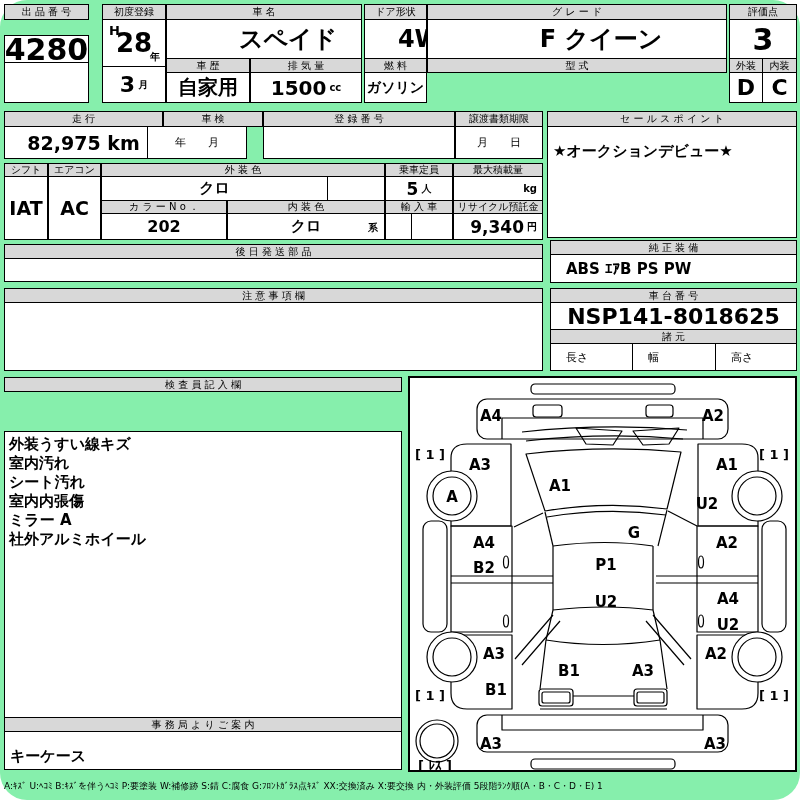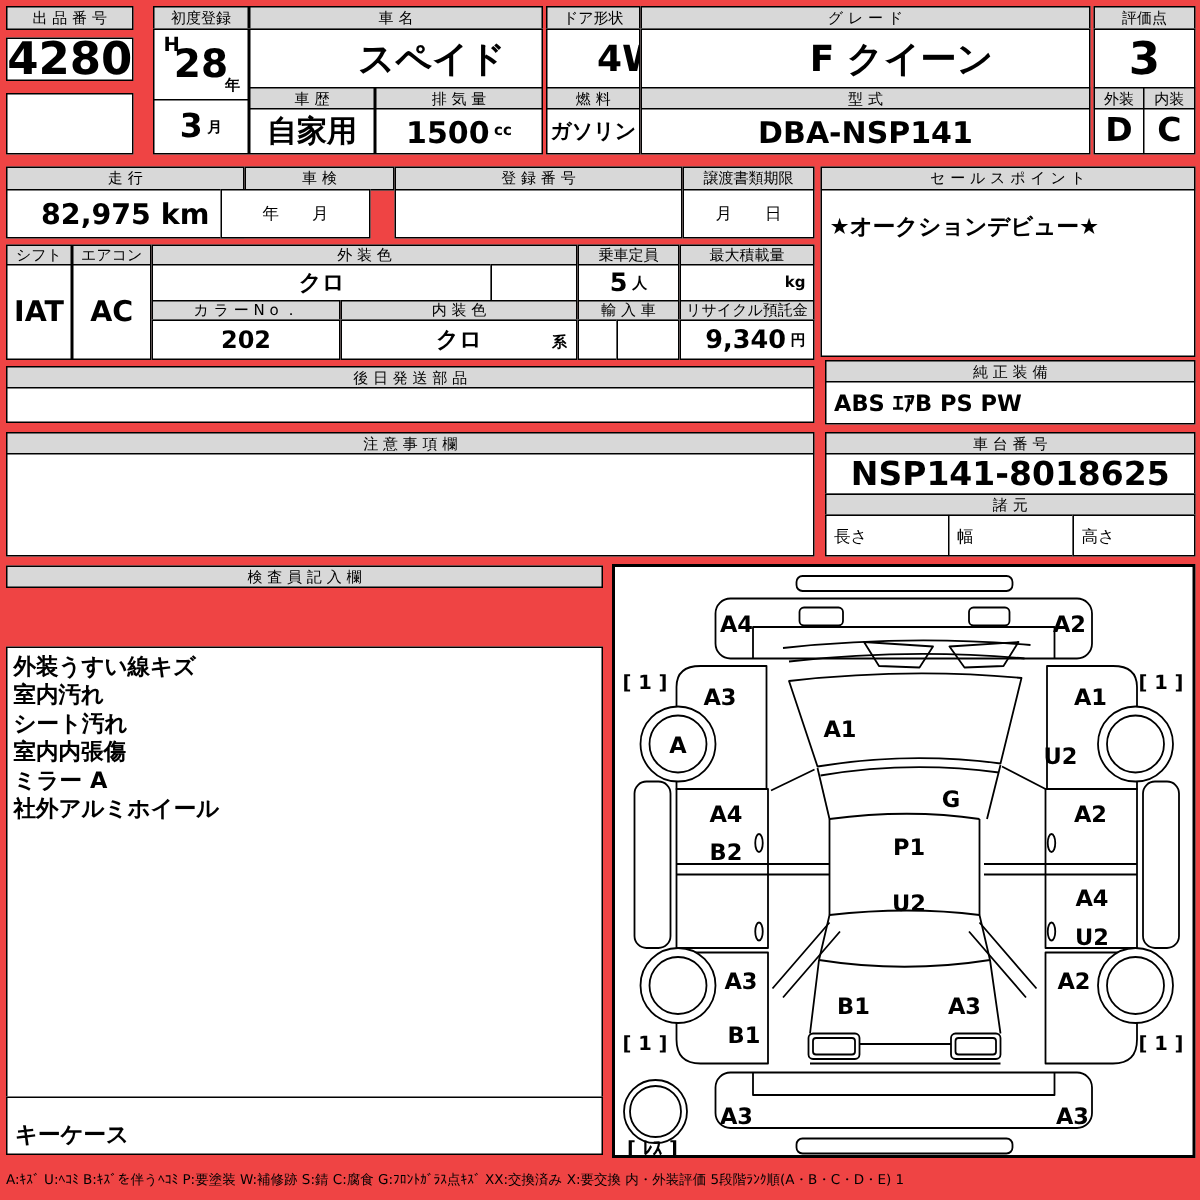--- a/index.html
+++ b/index.html
@@ -1,21 +1,21 @@
 <!DOCTYPE html>
 <html><head>
 <meta charset="utf-8">
 <style>
   html,body{margin:0;padding:0;background:#fff;}
-  #sheet{position:relative;width:800px;height:800px;background:#ef4444;
-         font-family:"DejaVu Sans","Liberation Sans",sans-serif;color:#000;}
+  #sheet{position:relative;width:800px;height:800px;background:#86efac;
+         font-family:"DejaVu Sans","Liberation Sans",sans-serif;color:#000;border-radius:27px;}
   .cell{position:absolute;box-sizing:border-box;border:1px solid #000;overflow:hidden;background:#fff;}
   .hdr{background:#d8d8d8;font-size:10px;font-weight:normal;display:flex;align-items:center;justify-content:center;white-space:nowrap;}
   .val{font-weight:bold;display:flex;align-items:center;justify-content:center;white-space:nowrap;}
-  .left{justify-content:flex-start;padding-left:5px;}
+  .left{justify-content:flex-start;padding-left:15px;}
   .right{justify-content:flex-end;padding-right:5px;}
   .topleft{align-items:flex-start;justify-content:flex-start;padding:15px 0 0 5px;}
   .unit{font-size:10px;font-weight:bold;margin-left:3px;}
   .small{font-size:11px;font-weight:normal;}
   .f30{font-size:30px;} .f26{font-size:26px;} .f24{font-size:24px;padding-left:48px;} .f22{font-size:22px;}
   .f20{font-size:20px;} .f19{font-size:19px;} .f17{font-size:17px;} .f16{font-size:16px;}
   .f15{font-size:15px;} .f14{font-size:14px;}
   .note-line{font-size:15px;font-weight:bold;line-height:19px;white-space:nowrap;}
   #inspector-box{padding:3px 0 0 4px;margin-top:40px;}
   #legend{position:absolute;left:4px;top:780px;width:792px;font-size:9px;white-space:nowrap;}
@@ -24,21 +24,21 @@
   .era{position:absolute;left:6px;top:3px;font-size:13px;font-weight:bold;}
   .yr-unit{position:absolute;right:5px;bottom:2px;font-size:10px;font-weight:bold;}
   .suffix-abs{position:absolute;right:6px;bottom:4px;font-size:10px;font-weight:bold;}
 </style>
 </head>
 <body>
 
 <div id="sheet">
 
   <div class="cell hdr" style="left:4px;top:4px;width:85px;height:16px">出 品 番 号</div>
-  <div class="cell val f30" style="left:4px;top:25px;width:85px;height:29px">4280</div>
+  <div class="cell val f30" style="left:4px;top:35px;width:85px;height:29px">4280</div>
   <div class="cell" style="left:4px;top:62px;width:85px;height:41px"></div>
 
   <div class="cell hdr" style="left:102px;top:4px;width:64px;height:16px">初度登録</div>
   <div class="cell val" style="left:102px;top:19px;width:64px;height:48px">
     <span class="era">H</span>
     <span class="f26">28</span>
     <span class="yr-unit">年</span>
   </div>
   <div class="cell val" style="left:102px;top:66px;width:64px;height:37px">
     <span class="f22">3</span>
@@ -56,21 +56,20 @@
   </div>
 
   <div class="cell hdr" style="left:364px;top:4px;width:63px;height:16px">ドア形状</div>
   <div class="cell val f24" style="left:364px;top:19px;width:63px;height:40px">4W</div>
   <div class="cell hdr" style="left:364px;top:58px;width:63px;height:15px">燃 料</div>
   <div class="cell val f14" style="left:364px;top:72px;width:63px;height:31px">ガソリン</div>
 
   <div class="cell hdr" style="left:427px;top:4px;width:300px;height:16px">グ レ ー ド</div>
   <div class="cell val f24" style="left:427px;top:19px;width:300px;height:40px">F クイーン</div>
   <div class="cell hdr" style="left:427px;top:58px;width:300px;height:15px">型 式</div>
-  <div class="cell val f20" style="left:427px;top:72px;width:300px;height:31px">DBA-NSP141</div>
 
   <div class="cell hdr" style="left:729px;top:4px;width:68px;height:16px">評価点</div>
   <div class="cell val f30" style="left:729px;top:19px;width:68px;height:40px">3</div>
   <div class="cell hdr" style="left:729px;top:58px;width:34px;height:15px">外装</div>
   <div class="cell hdr" style="left:762px;top:58px;width:35px;height:15px">内装</div>
   <div class="cell val f22" style="left:729px;top:72px;width:34px;height:31px">D</div>
   <div class="cell val f22" style="left:762px;top:72px;width:35px;height:31px">C</div>
 
   <div class="cell hdr" style="left:4px;top:111px;width:159px;height:16px">走 行</div>
   <div class="cell val f19" style="left:4px;top:126px;width:159px;height:33px">82,975 km</div>
@@ -138,20 +137,21 @@
   <div class="cell hdr" style="left:4px;top:377px;width:398px;height:15px">検 査 員 記 入 欄</div>
   <div class="cell" id="inspector-box" style="left:4px;top:391px;width:398px;height:322px">
     <div class="note-line">外装うすい線キズ</div>
     <div class="note-line">室内汚れ</div>
     <div class="note-line">シート汚れ</div>
     <div class="note-line">室内内張傷</div>
     <div class="note-line">ミラー A</div>
     <div class="note-line">社外アルミホイール</div>
   </div>
 
+  <div class="cell hdr" style="left:4px;top:717px;width:398px;height:15px">事 務 局 よ り ご 案 内</div>
   <div class="cell val f15 topleft" style="left:4px;top:731px;width:398px;height:39px">キーケース</div>
 
   <div id="diagram-box">
     <svg width="385" height="392" viewBox="0 0 385 392">
       <g fill="none" stroke="#000" stroke-width="1.2" stroke-linejoin="round">
         <rect x="121" y="6" width="144" height="10" rx="4"></rect>
         <rect x="67" y="21" width="251" height="40" rx="10"></rect>
         <path d="M92,61 V40 H293 V61"></path>
         <rect x="123" y="27" width="29" height="12" rx="3"></rect>
         <rect x="236" y="27" width="27" height="12" rx="3"></rect>

